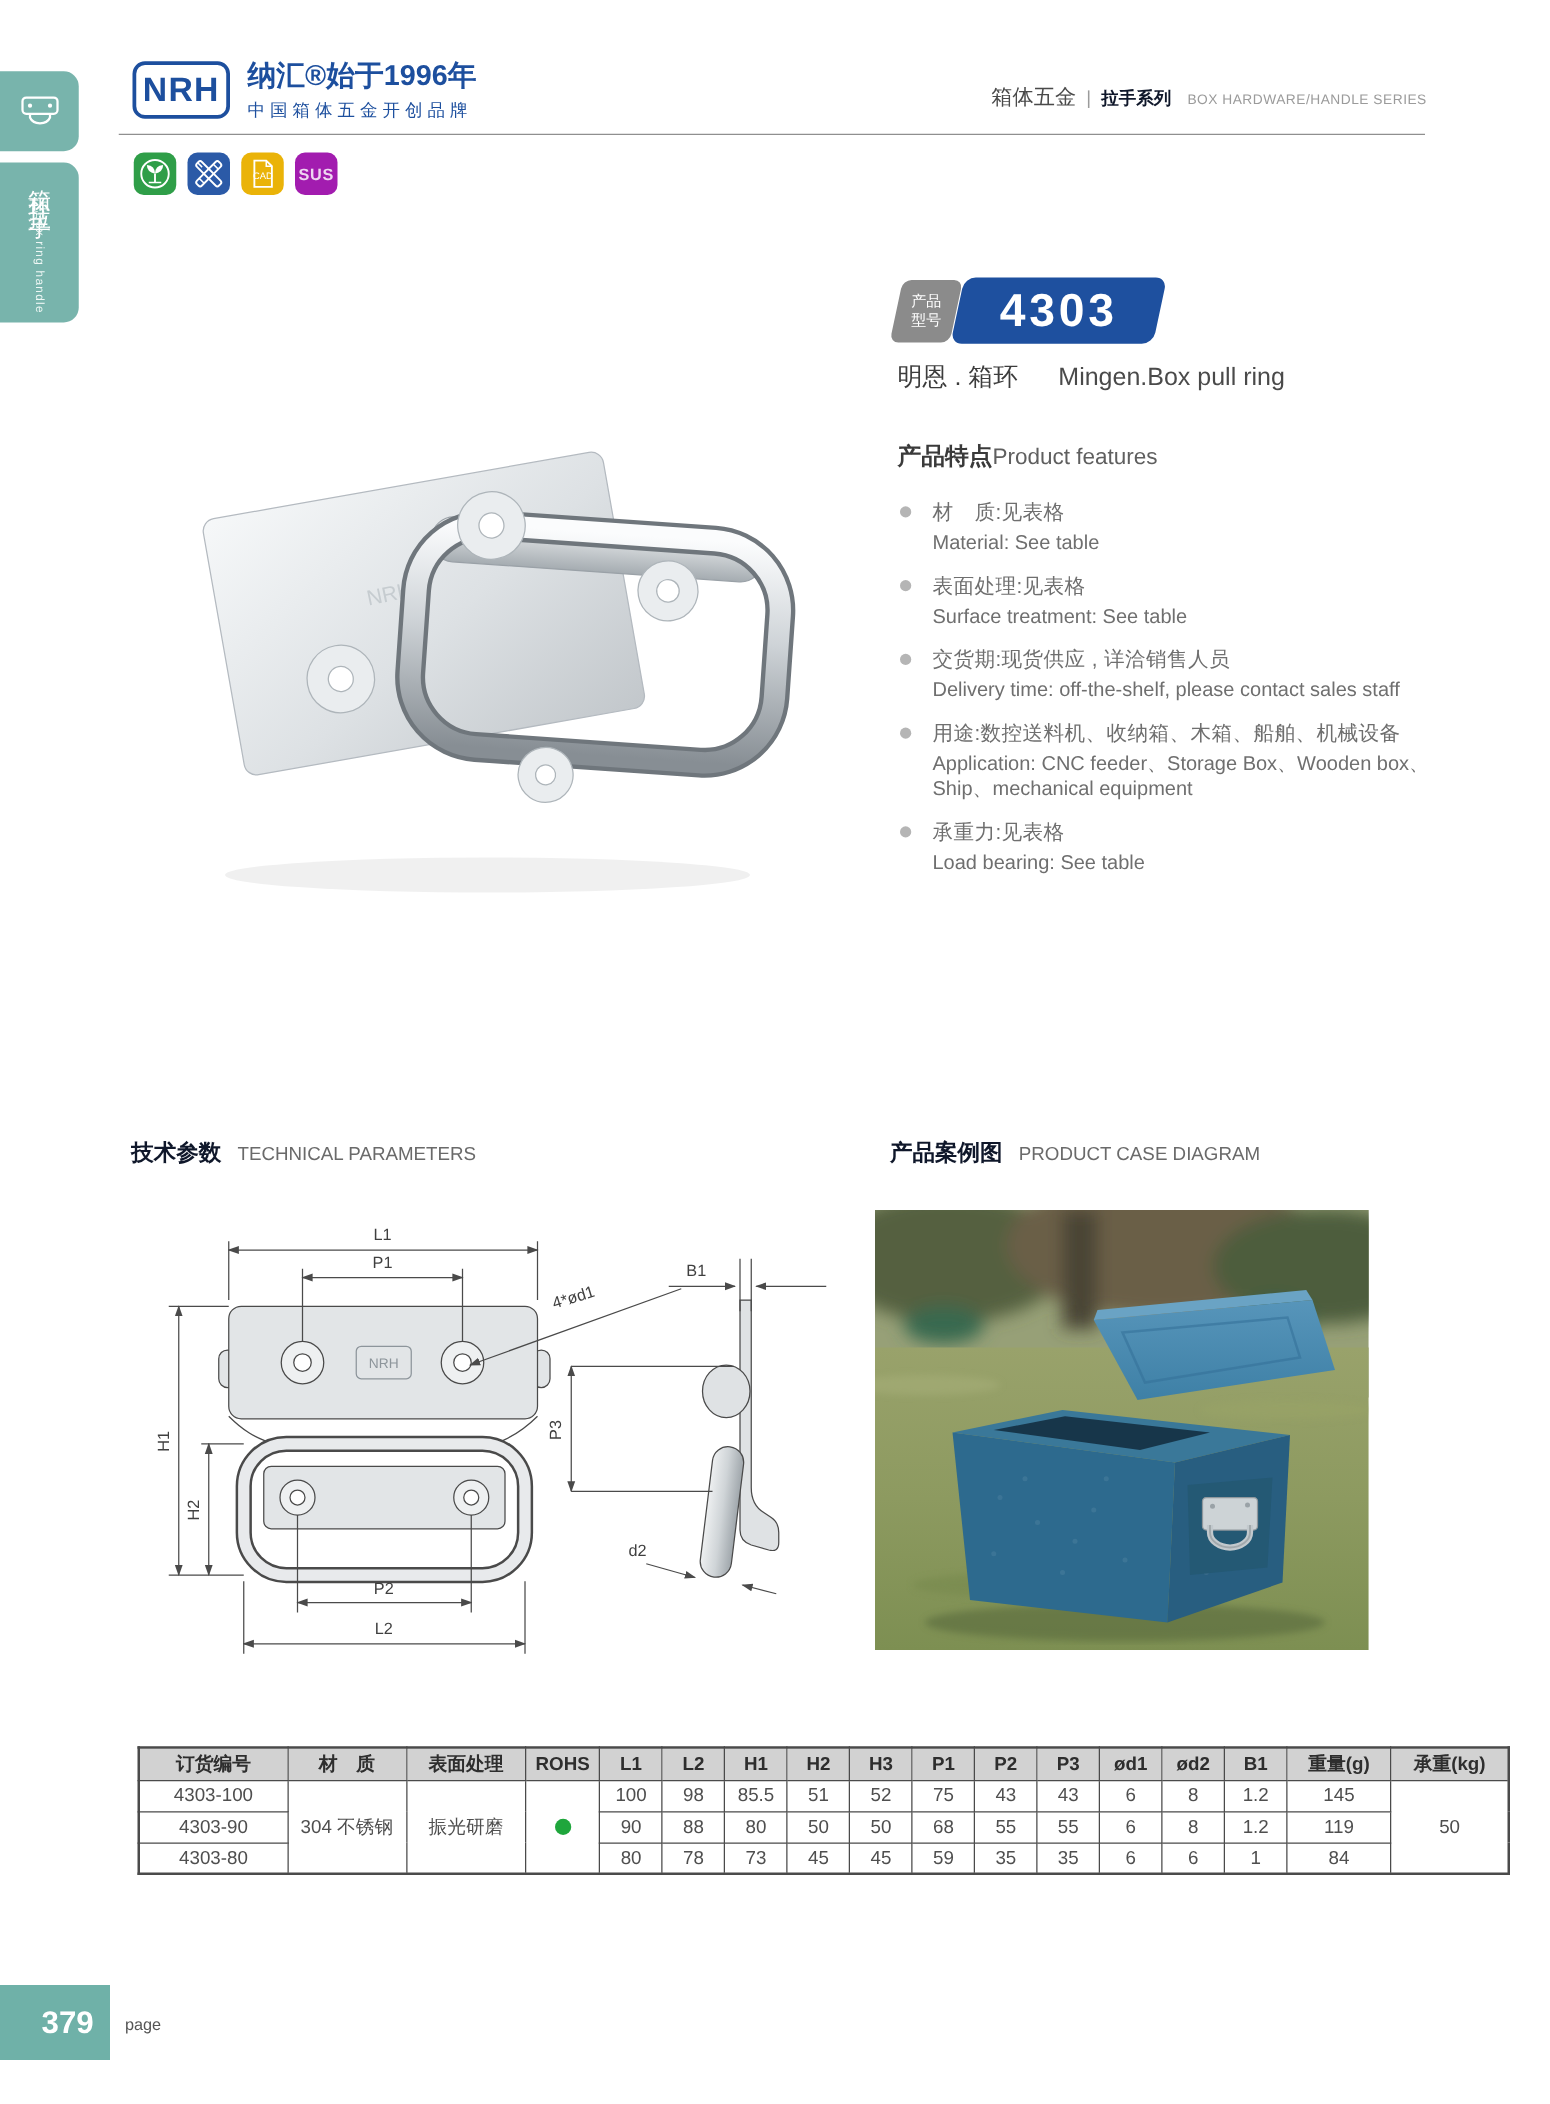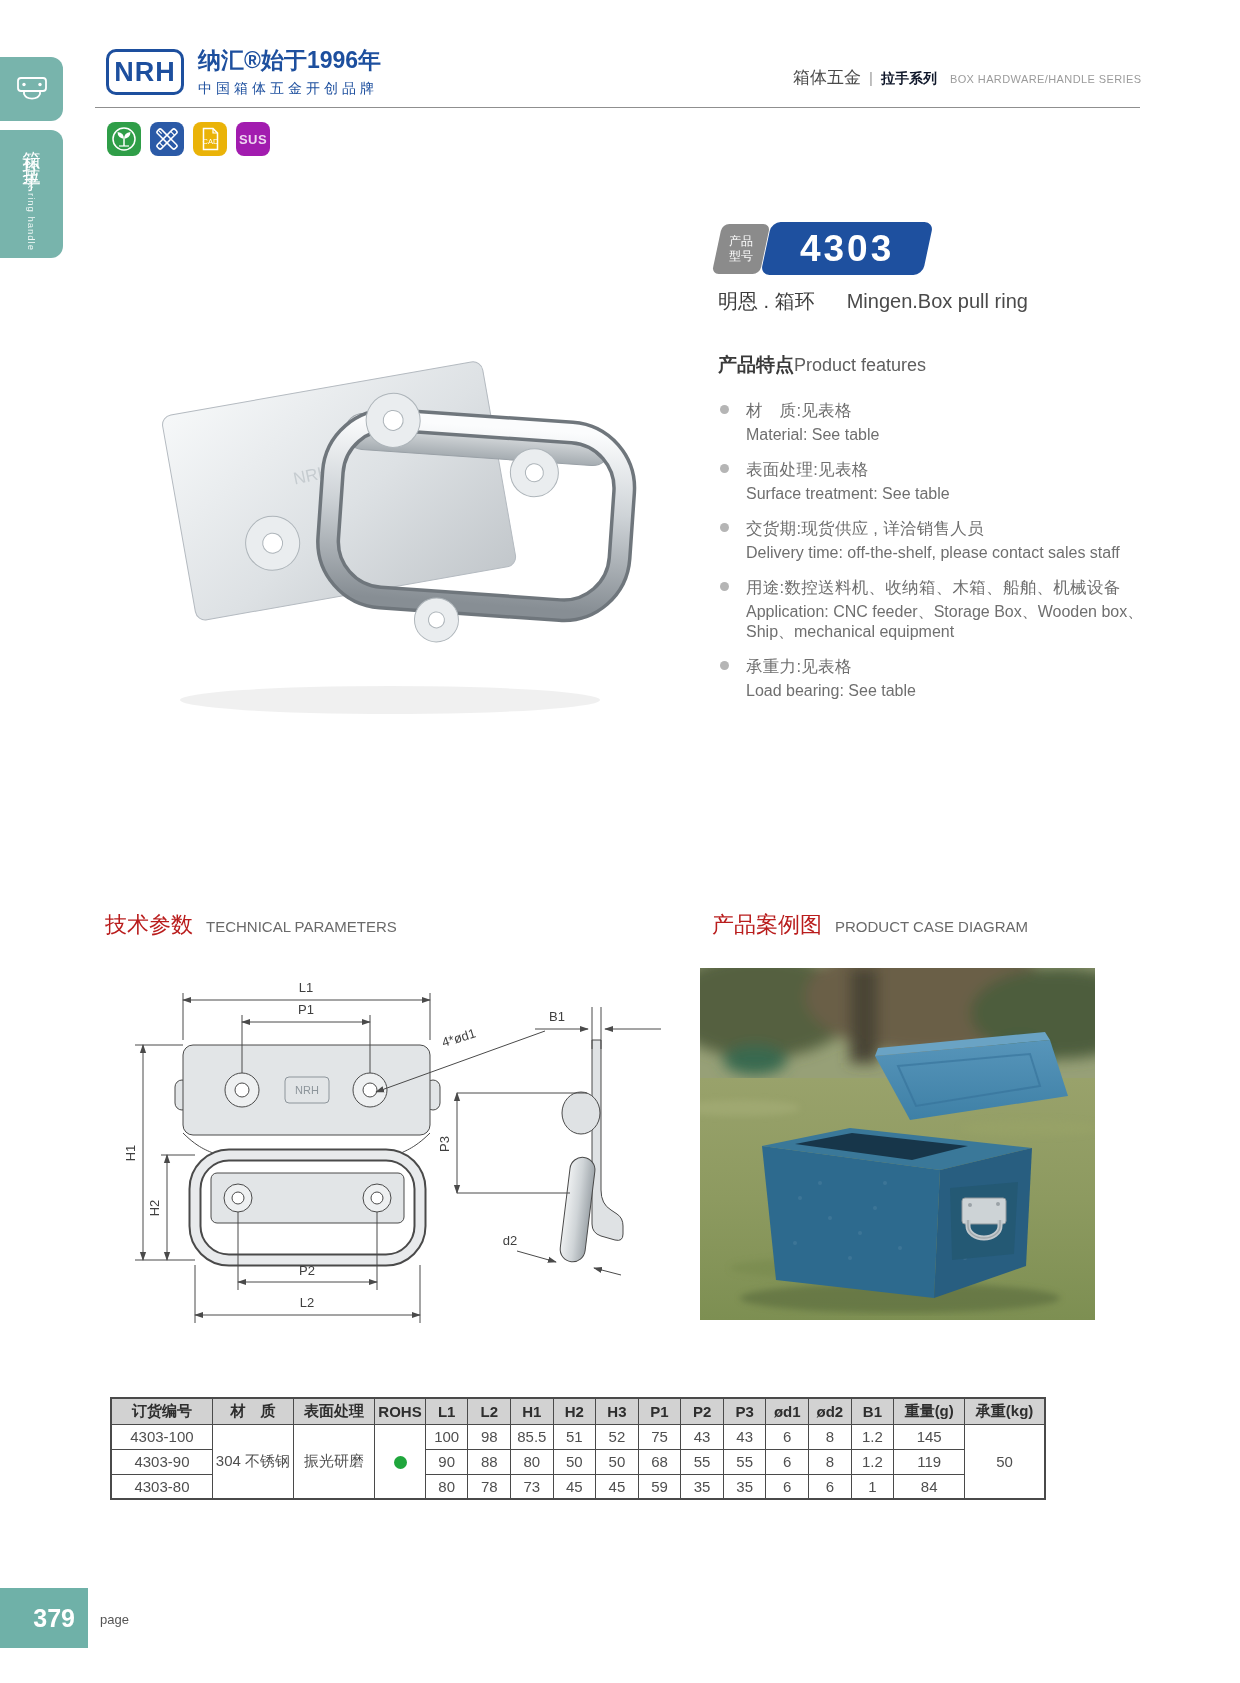--- a/index.html
+++ b/index.html
@@ -49,26 +49,26 @@
   .feat-title-cn { font-size:19px; font-weight:bold; color:#3a3a3a; }
   .feat-title-en { font-size:18px; color:#5f5f5f; }
   .feat-list { list-style:none; margin-top:21px; }
   .feat-item { position:relative; padding-left:28px; margin-bottom:13px; }
   .feat-item .dot { position:absolute; left:2px; top:6px; width:9px; height:9px; border-radius:50%; background:#b5b5b5; }
   .feat-cn { font-size:16.5px; color:#6f6f6f; line-height:1.4; letter-spacing:.3px; }
   .feat-en { font-size:16px; color:#6f6f6f; line-height:1.25; margin-top:3px; }
 
   
   .sec-title { display:flex; align-items:baseline; gap:13px; }
-  .sec-cn { font-size:22px; font-weight:normal; color:#b91c1c; }
+  .sec-cn { font-size:18px; font-weight:bold; color:#0f172a; }
   .sec-en { font-size:15px; color:#6a6a6a; }
   .sec-tech { left:105px; top:910px; } .sec-case { left:712px; top:910px; }
 
   
-  .spec-table { left:110px; top:1397px; width:936px; border-collapse:collapse; table-layout:fixed; border:2px solid #4a4a4a; }
+  .spec-table { left:110px; top:1397px; width:1098px; border-collapse:collapse; table-layout:fixed; border:2px solid #4a4a4a; }
   .spec-table th, .spec-table td { border:1px solid #4a4a4a; text-align:center; vertical-align:middle; overflow:hidden; white-space:nowrap; }
   .spec-table th { background:#d2d2d2; height:26px; font-size:15px; font-weight:bold; color:#2e2e2e; }
   .spec-table td { height:25px; font-size:15px; color:#4f4f4f; background:#fff; }
   .rohs-dot { display:inline-block; width:13px; height:13px; border-radius:50%; background:#1fa63c; vertical-align:middle; }
 
   
   .page-num { left:0; top:1588px; width:88px; height:60px; background:#6fb1a8; color:#fff; font-size:25px; font-weight:bold; text-align:right; line-height:60px; padding-right:13px; }
   .page-label { left:100px; top:1612px; font-size:13px; color:#555; }
 
   svg text { font-family:"Liberation Sans", sans-serif; }

